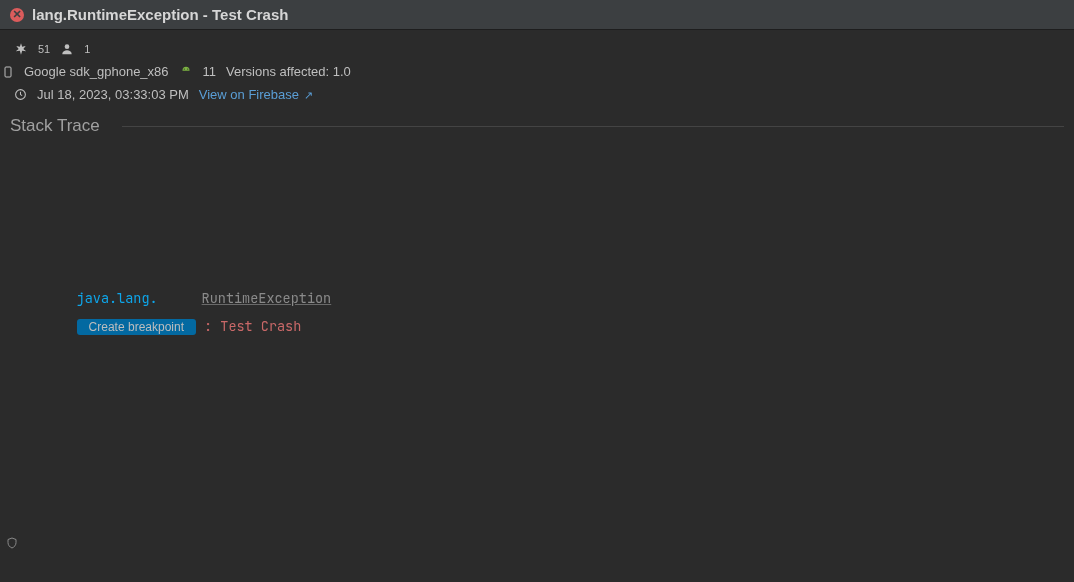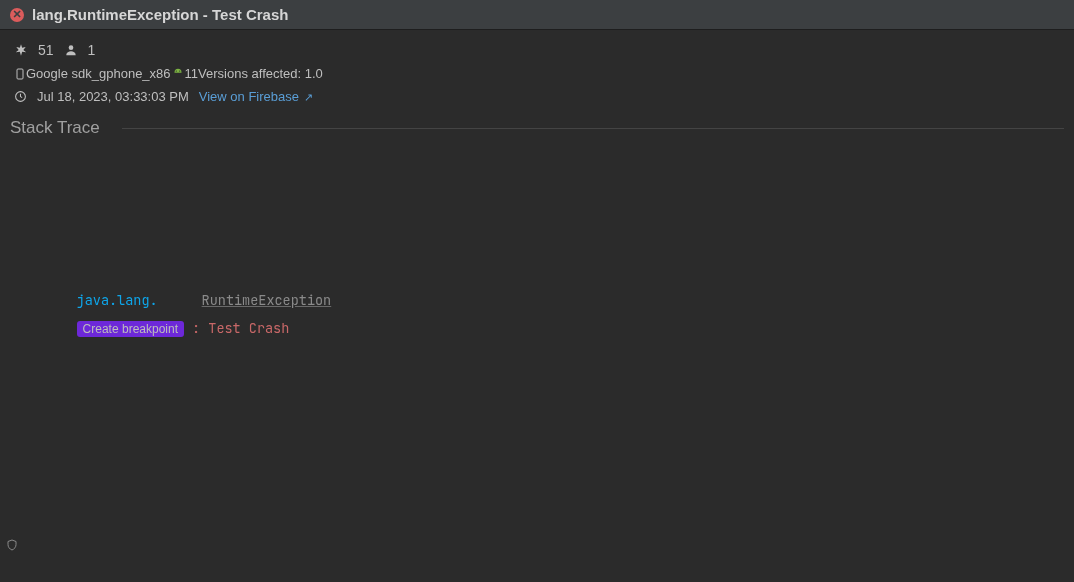--- a/index.html
+++ b/index.html
@@ -34,27 +34,28 @@
   .header-title {
     color: #d6d6d6;
     font-size: 15px;
     font-weight: 600;
   }
   .metarow {
     display: flex;
     align-items: center;
     gap: 10px;
     padding: 12px 14px 4px 14px;
-    font-size: 14px;
+    font-size: 11px;
     color: #bfbfbf;
   }
   .metarow2 {
     display: flex;
     align-items: center;
-    padding: 4px 14px;
+    gap: 10px;
+    padding: 4px 2px;
     font-size: 13px;
     color: #bfbfbf;
   }
   .metarow3 {
     display: flex;
     gap: 10px;
     padding: 4px 14px 10px 14px;
     font-size: 13px;
     color: #bfbfbf;
   }
@@ -89,23 +90,23 @@
     text-align: center;
     color: #6e6e6e;
     font-size: 12px;
     flex-shrink: 0;
   }
   .indent0 { padding-left: 2px; }
   .indent1 { padding-left: 40px; }
   .exc-pkg { color: #0ea5e9; }
   .exc-cls { color: #8a8a8a; text-decoration: underline; text-decoration-color: #6a6a6a; padding-left: 44px; }
   .badge-bp {
-    background: #6d28d9;
+    background: #0369a1;
     color: #bdbdbd;
-    padding: 1px 6px;
+    padding: 1px 12px;
     border-radius: 3px;
     font-size: 12px;
     font-family: -apple-system, sans-serif;
   }
   .exc-msg { color: #c96868; }
   .frame-hot { color: #c96868; }
   .file-link-blue { color: #5a9ed6; text-decoration: underline; }
   .showdiff-box {
     border: 3px solid #ff5a1f;
     border-radius: 3px;

